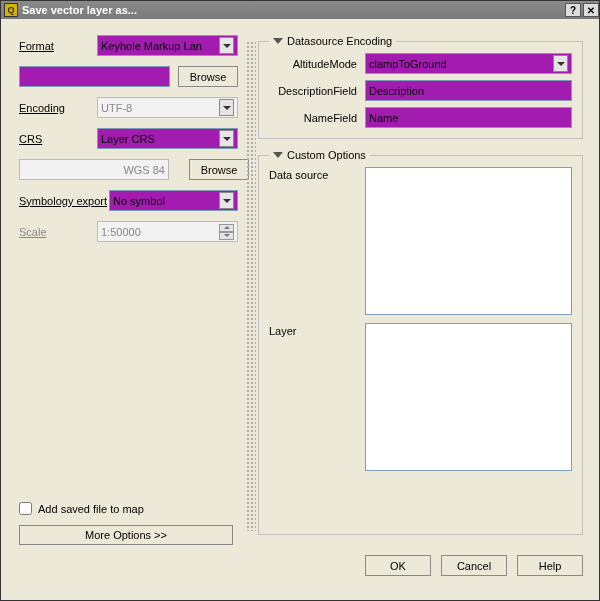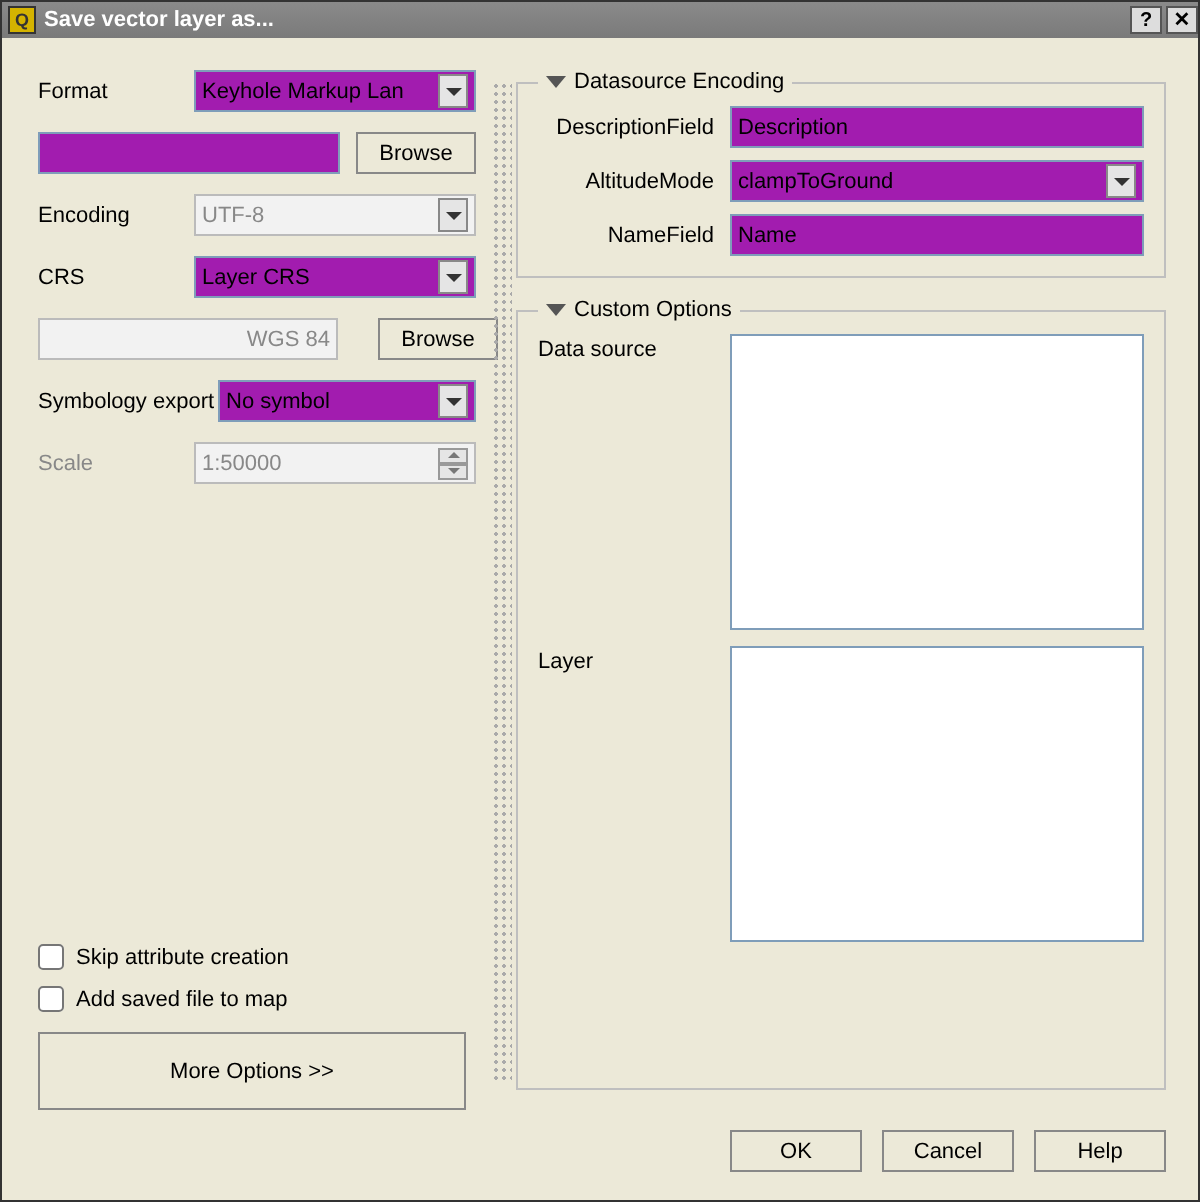--- a/index.html
+++ b/index.html
@@ -81,20 +81,21 @@
     flex-direction: column;
     padding: 8px 8px 0 0;
   }
   .row {
     display: flex;
     align-items: center;
     margin-bottom: 10px;
   }
   .row label {
     flex: 0 0 78px;
+    text-decoration: underline;
   }
   .row label.wide { flex: 0 0 90px; }
   .combo, .textin, .spin {
     height: 21px;
     background: #a21caf;
     border: 1px solid #7f9db9;
     padding: 1px 3px;
     font-size: 11px;
   }
   .disabled .combo, .disabled .textin, .disabled .spin,
@@ -141,21 +142,21 @@
     display: inline-flex; align-items: center; justify-content: center;
     cursor: pointer;
   }
   .checkbox-row {
     display: flex; align-items: center;
     margin-bottom: 8px;
   }
   .checkbox-row input { margin: 0 6px 0 0; }
   .full-btn {
     width: 214px;
-    height: 39px;
+    height: 20px;
     background:#ece9d8;
     border:1px solid #888;
     display:flex; align-items:center; justify-content:center;
     cursor:pointer;
     margin-top: 2px;
   }
   fieldset.group {
     border: 1px solid #bfbfbf;
     padding: 6px 10px 10px 10px;
     margin: 0 0 10px 0;
@@ -193,21 +194,21 @@
   .textarea-box {
     flex:1;
     height: 148px;
     background:#fff;
     border:1px solid #7f9db9;
   }
   .footer {
     display:flex;
     justify-content:flex-end;
     gap: 10px;
-    padding: 10px 16px 14px 0;
+    padding: 10px 16px 24px 0;
   }
   .footer .btn { min-width: 66px; }
   .flex1 { flex:1; }
   .spacer-v { flex:1; }
 </style>
 </head>
 <body>
 
 <div class="window">
   <div class="titlebar">
@@ -274,47 +275,43 @@
               <span class="spin-up"></span>
               <span class="spin-down"></span>
             </span>
           </div>
         </div>
 
         <div class="spacer-v"></div>
 
         <div class="checkbox-row">
           <input type="checkbox" style="">
-          <span>Skip attribute creation</span>
-        </div>
-        <div class="checkbox-row">
-          <input type="checkbox" style="">
           <span>Add saved file to map</span>
         </div>
         <div class="full-btn">More Options &gt;&gt;</div>
       </div>
 
       <div class="splitter"></div>
 
       <div class="right-col">
         <fieldset class="group">
           <legend>
             <span class="twisty"></span>
             <span>Datasource Encoding</span>
           </legend>
           <div class="field-row">
-            <label>DescriptionField</label>
-            <input type="text" class="textin flex1" value="Description" style="">
-          </div>
-          <div class="field-row">
             <label>AltitudeMode</label>
             <div class="combo flex1">
               <span class="combo-text">clampToGround</span>
               <span class="combo-btn"></span>
             </div>
+          </div>
+          <div class="field-row">
+            <label>DescriptionField</label>
+            <input type="text" class="textin flex1" value="Description" style="">
           </div>
           <div class="field-row" style="margin-bottom:0;">
             <label>NameField</label>
             <input type="text" class="textin flex1" value="Name" style="">
           </div>
         </fieldset>
 
         <fieldset class="group" style="flex:1; display:flex; flex-direction:column;">
           <legend>
             <span class="twisty"></span>

